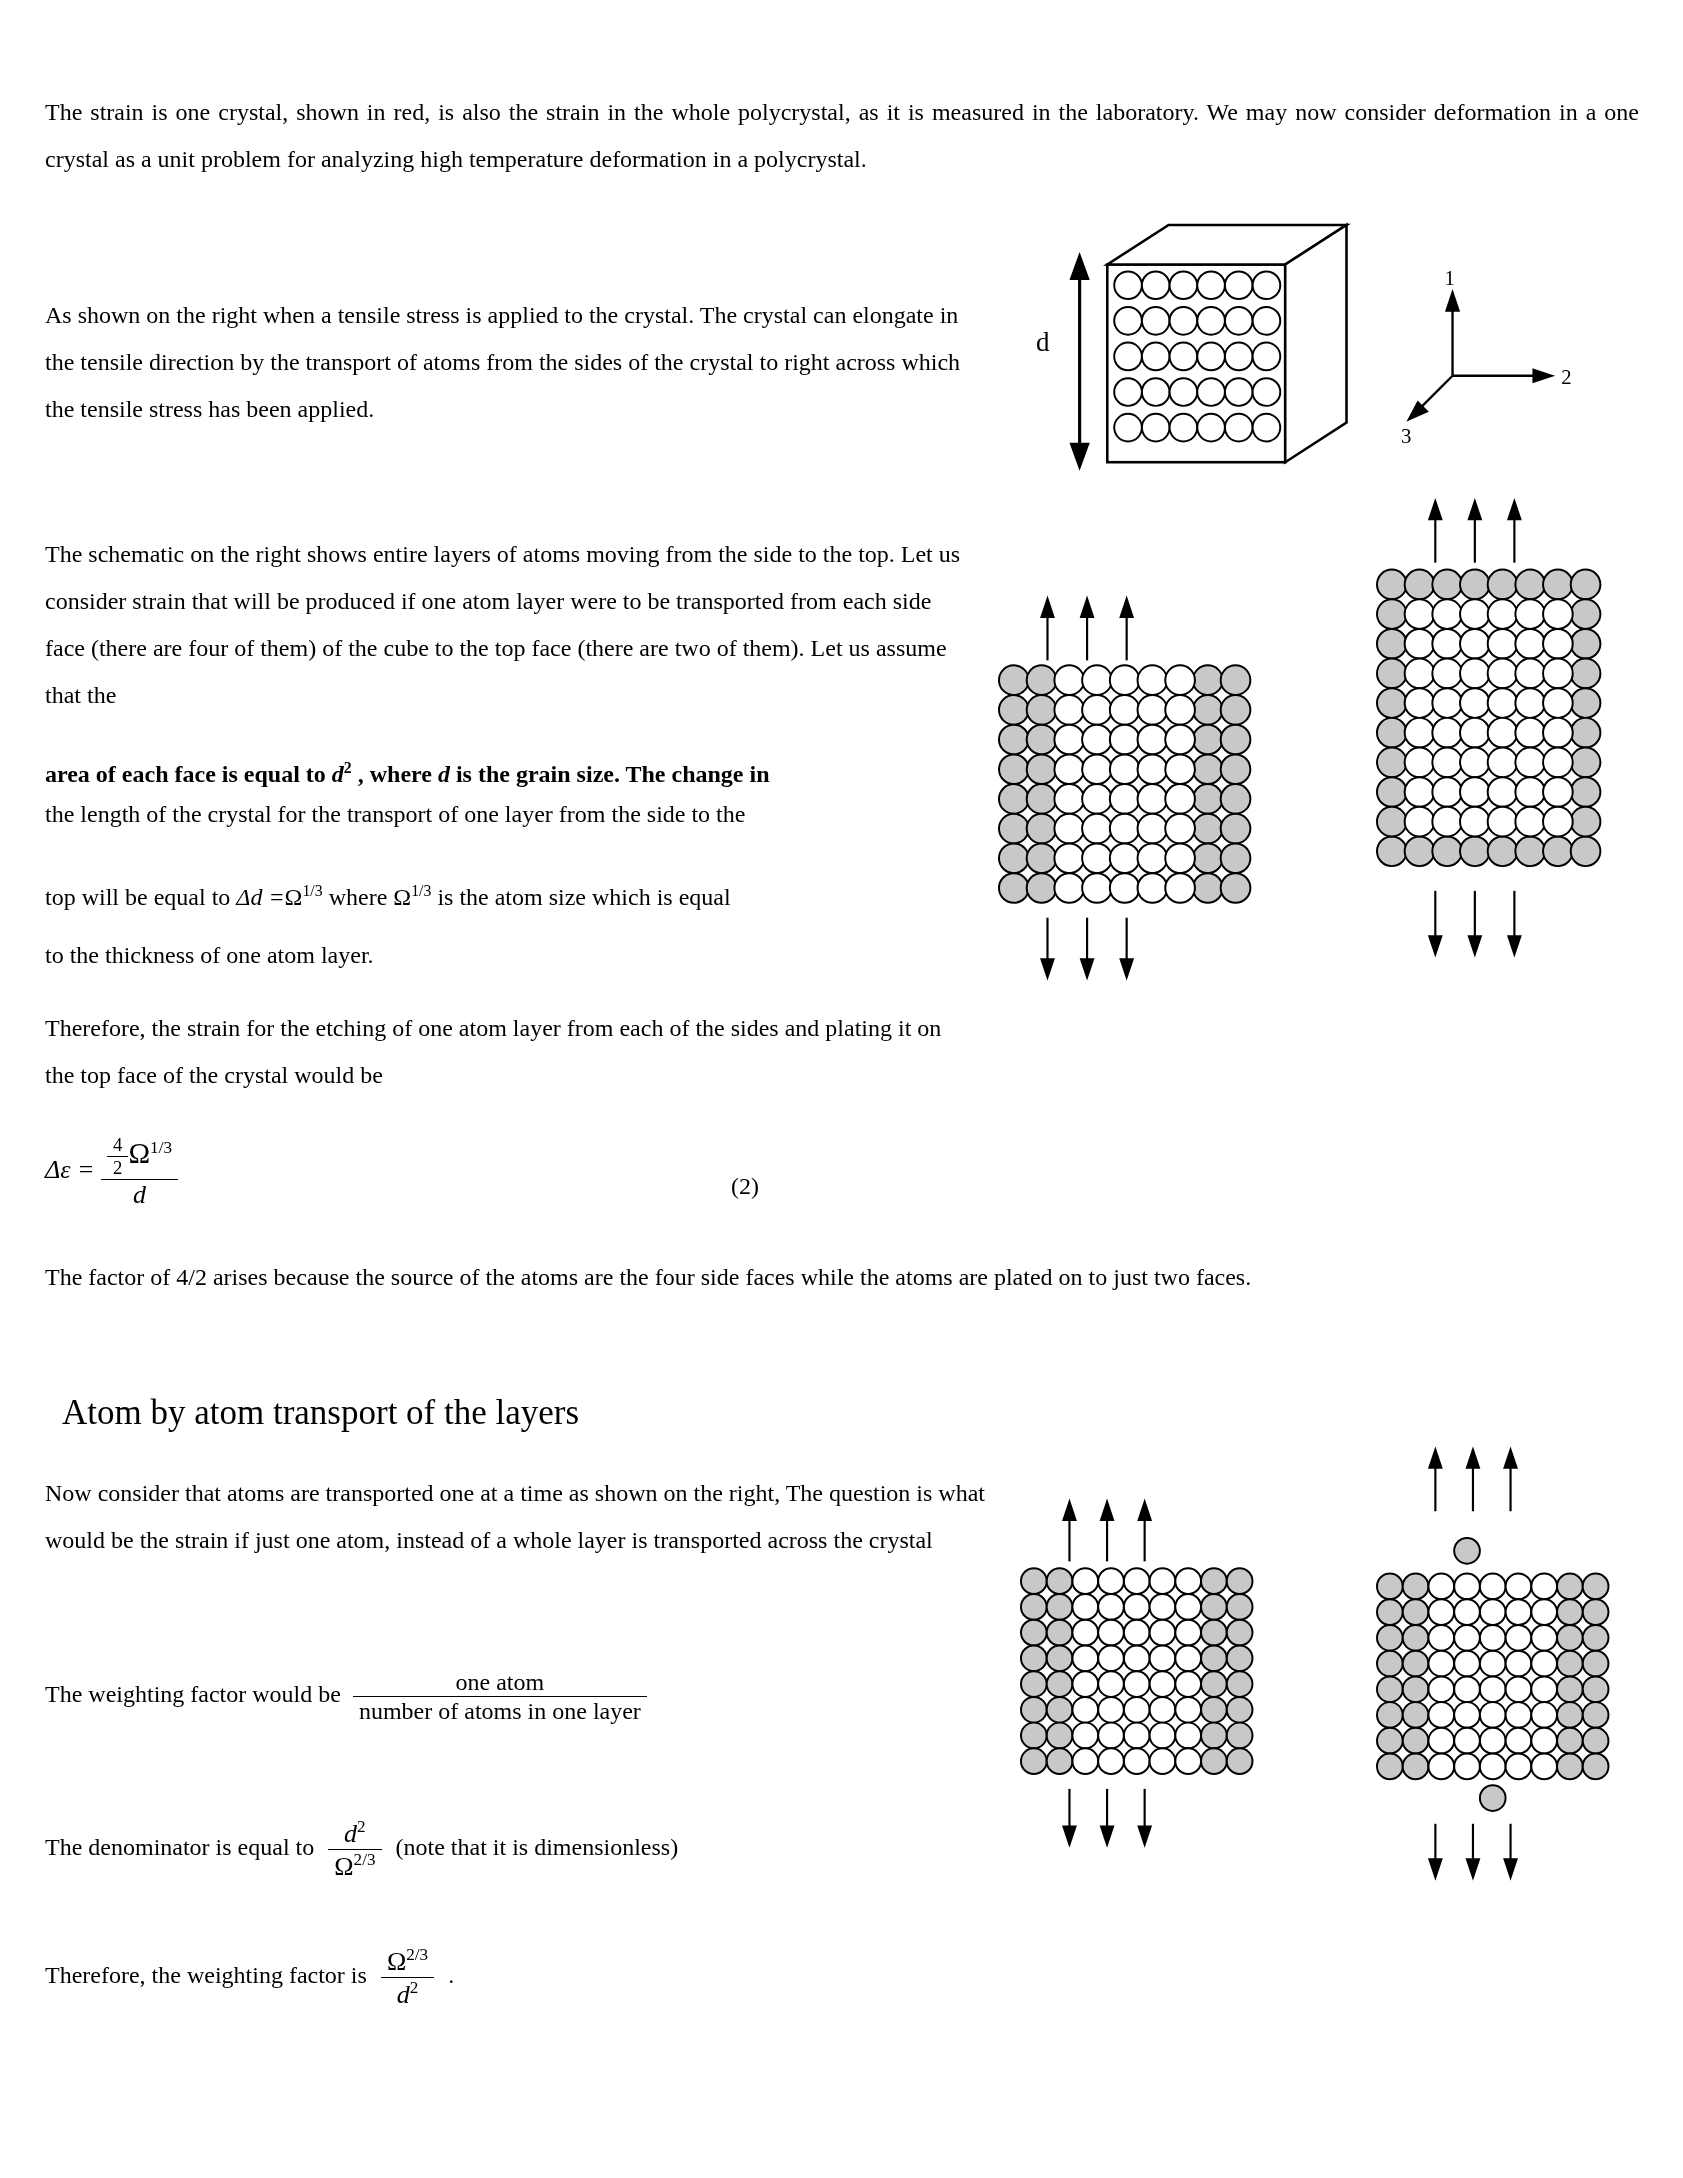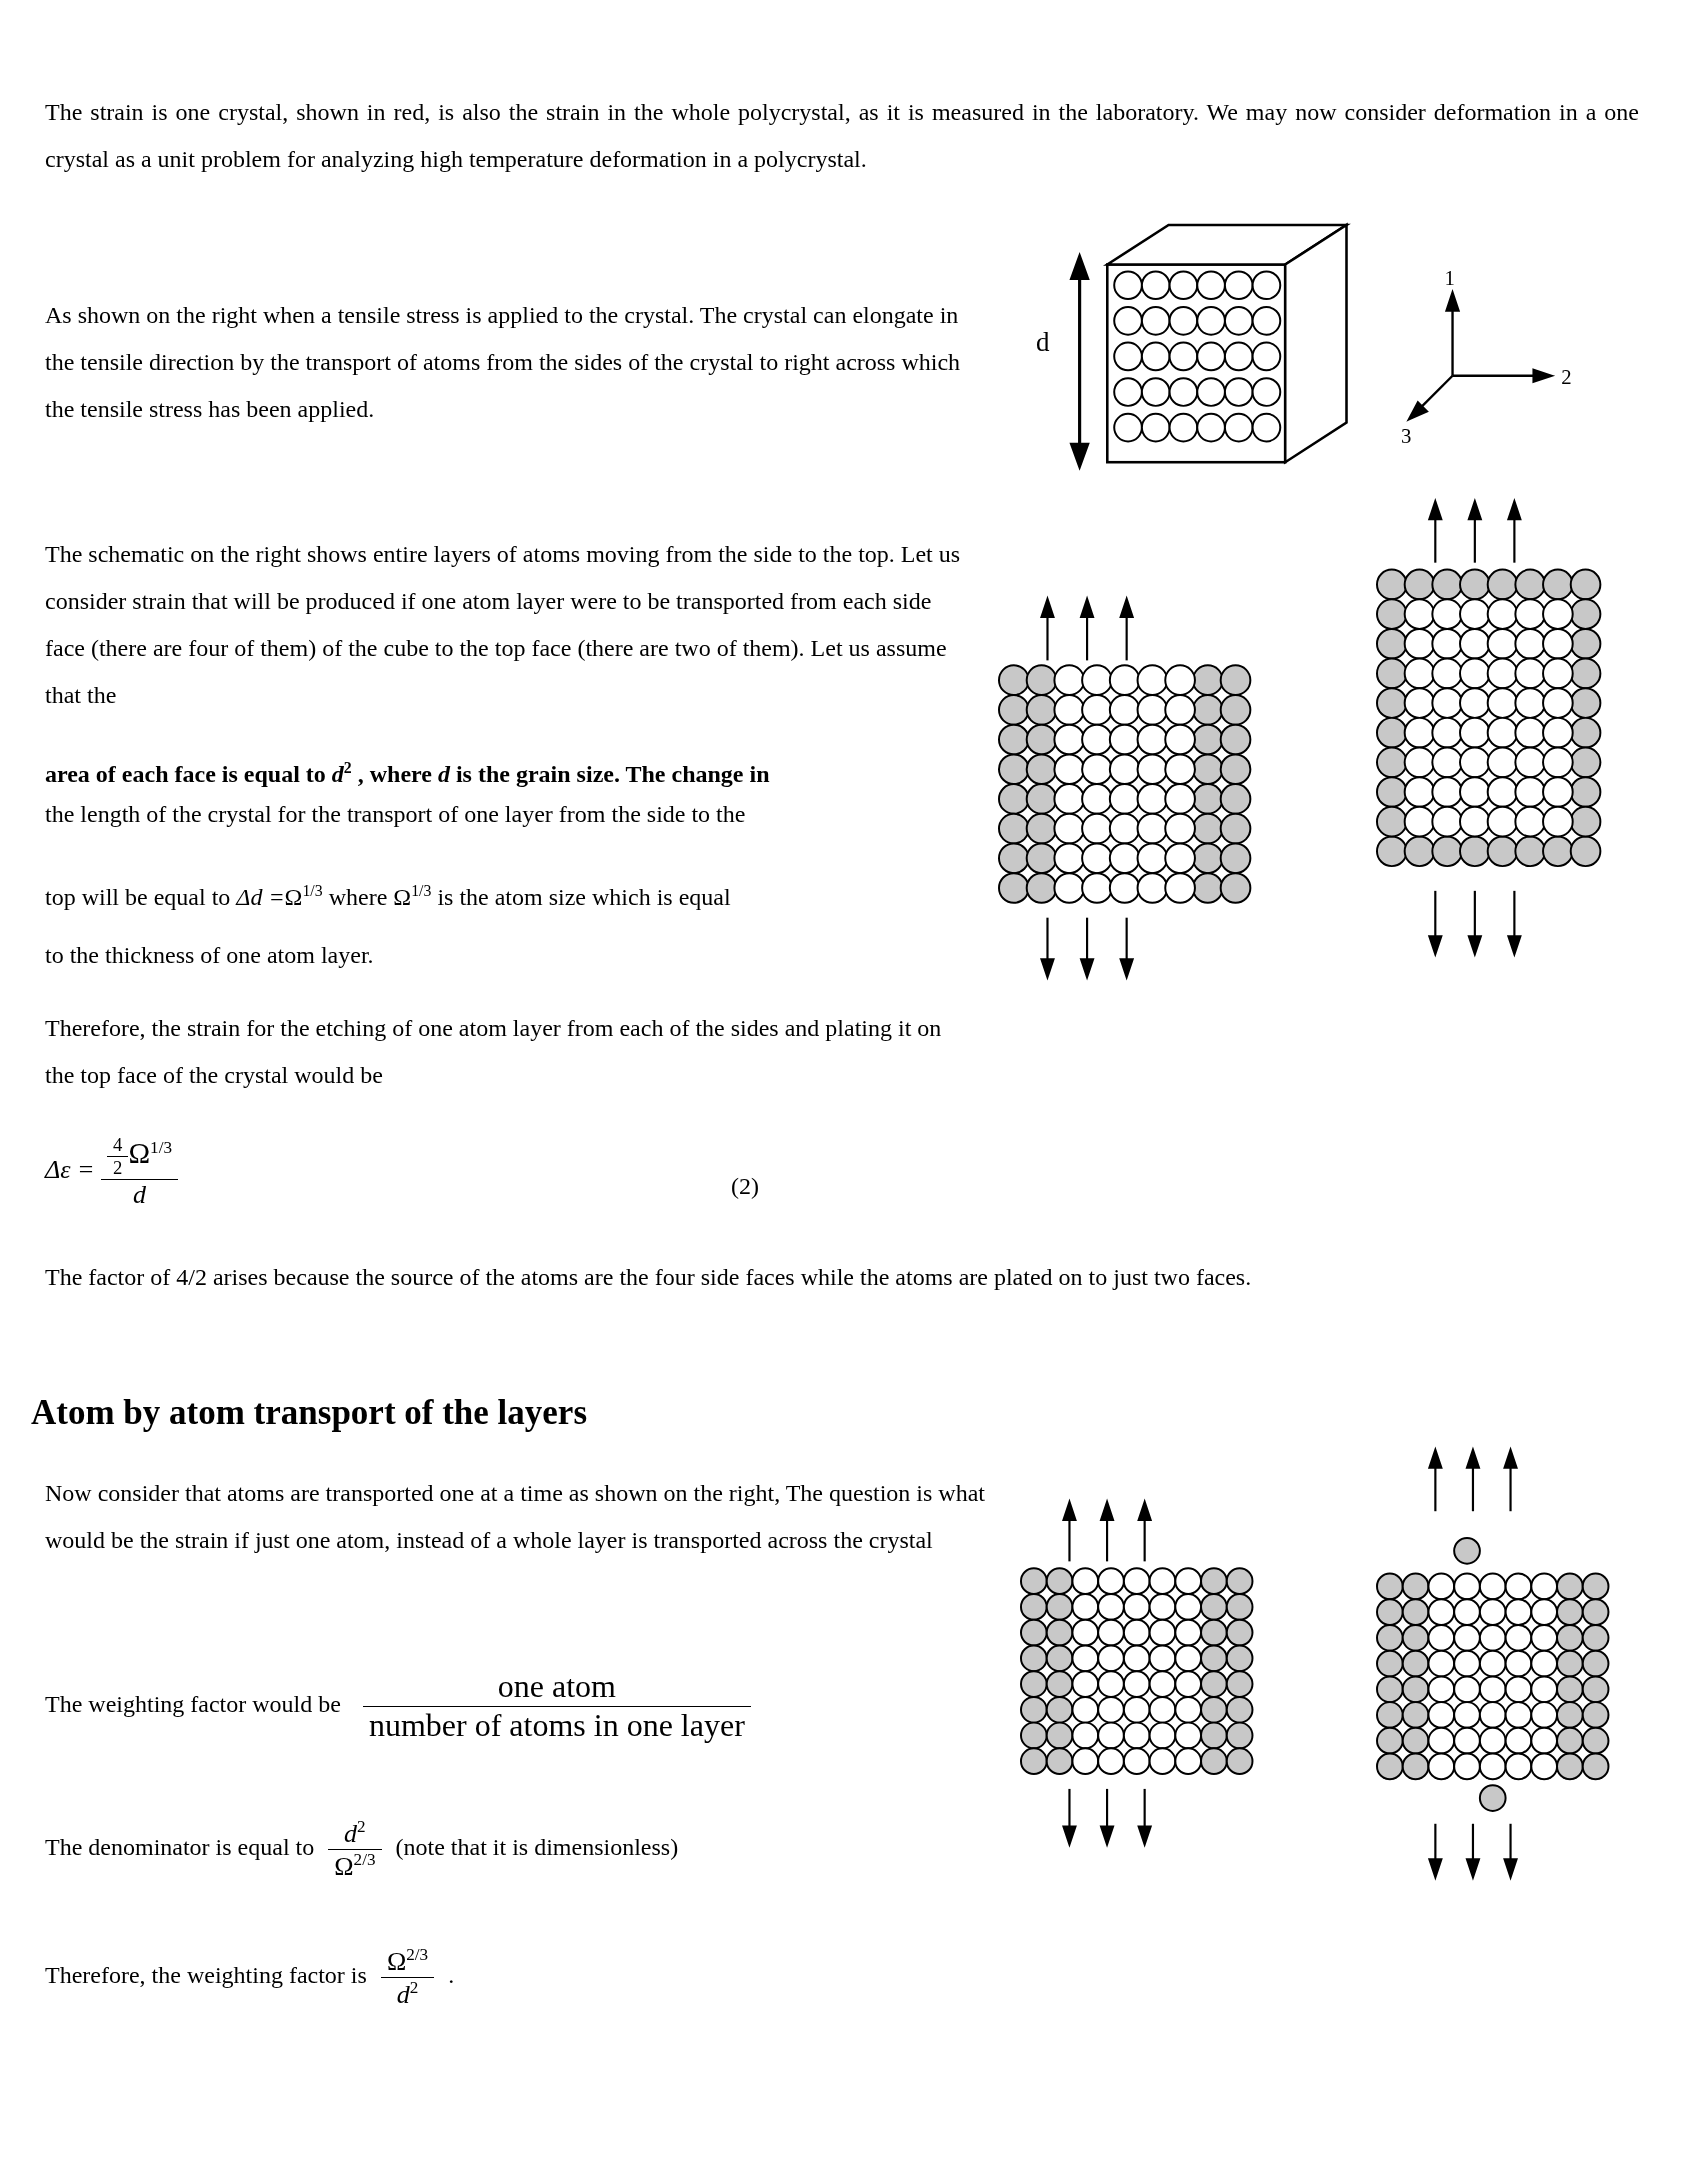--- a/index.html
+++ b/index.html
@@ -115,27 +115,27 @@
         </span><span style="font-size:1.12em;">Ω</span><sup class="sm">1/3</sup>
       </span>
       <span class="den math">d</span>
     </span>
   </div>
 
   <div class="eqlabel" style="left:731px; top:1173px;">(2)</div>
 
   <div class="para justify" style="left:45px; top:1254px; width:1500px;">The factor of 4/2 arises because the source of the atoms are the four side faces while the atoms are plated on to just two faces.</div>
 
-  <div class="heading" style="left:31px; top:1391px; width:891px;font-weight:bold;">Atom by atom transport of the layers</div>
+  <div class="heading" style="left:62px; top:1391px; width:891px;">Atom by atom transport of the layers</div>
 
   <div class="para" style="left:45px; top:1470px; width:955px;">Now consider that atoms are transported one at a time as shown on the right, The question is what would be the strain if just one atom, instead of a whole layer is transported across the crystal</div>
 
   <div class="fig" style="left:45px; top:1668px; width:891px; font-size:24px;">
     <span>The weighting factor would be</span>
-    <span class="frac" style="font-size:32px; margin-left:16px;">
+    <span class="frac" style="font-size:24px; margin-left:6px;">
       <span class="num">one atom</span>
       <span class="den">number of atoms in one layer</span>
     </span>
   </div>
 
   <div class="fig" style="left:45px; top:1817px; width:941px; font-size:24px;">
     <span>The denominator is equal to</span>
     <span class="frac" style="font-size:26px; margin:0 8px;">
       <span class="num math">
         <span>d</span><sup class="sm">2</sup>

